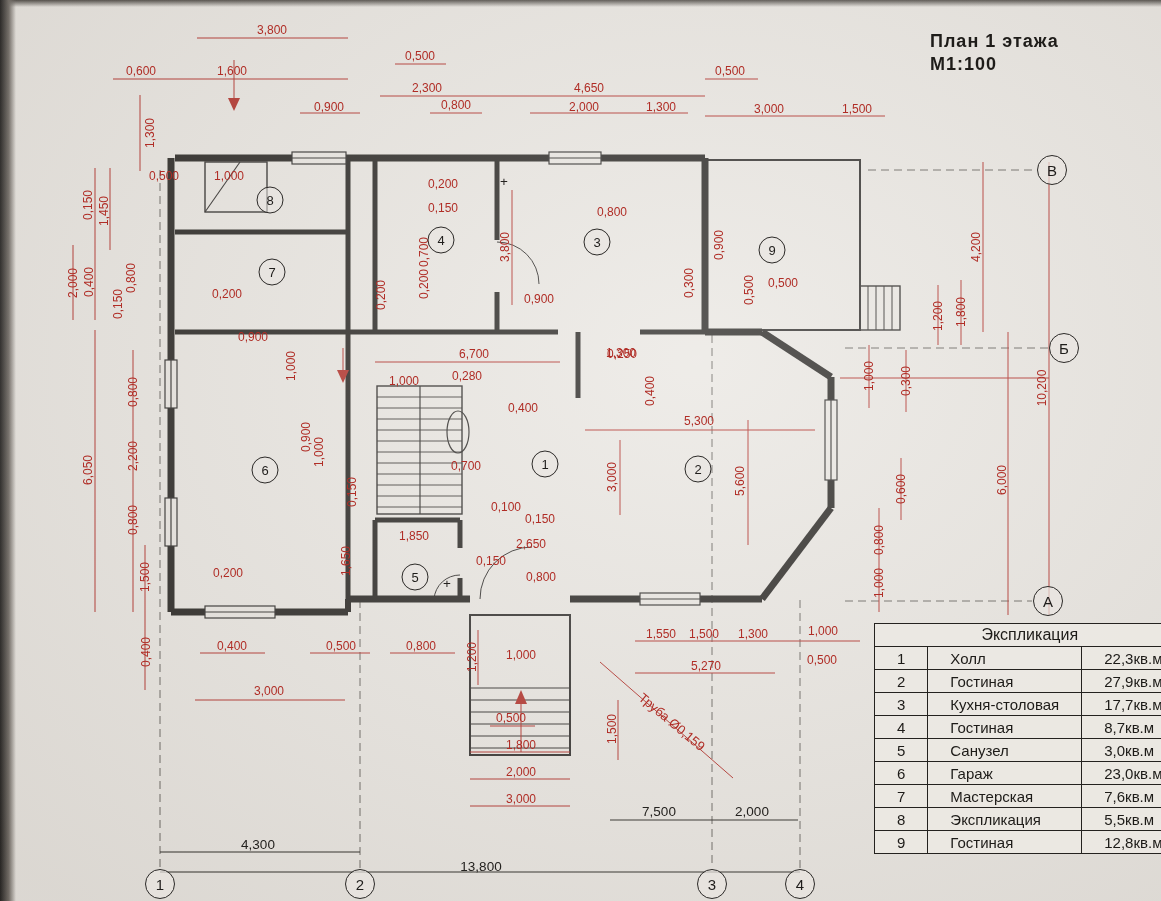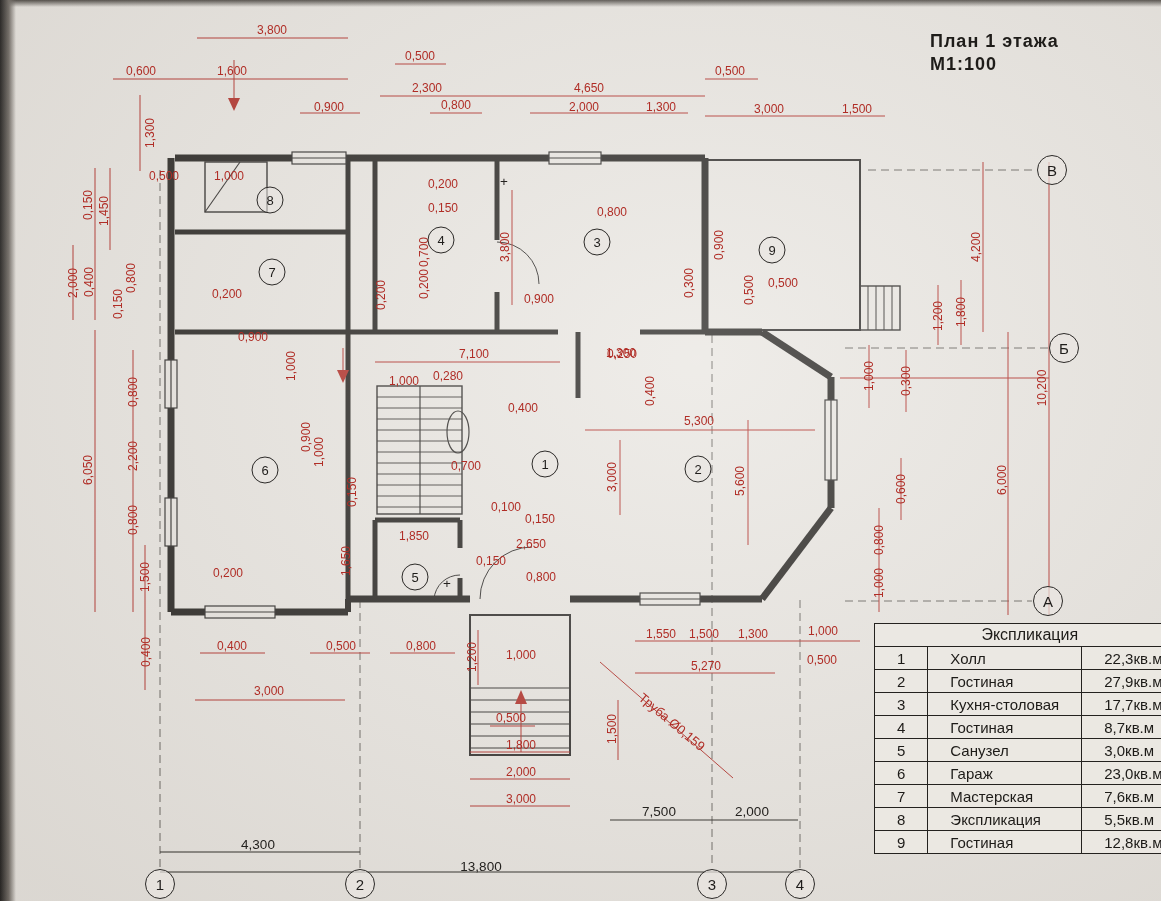--- a/index.html
+++ b/index.html
@@ -197,22 +197,22 @@
       <div class="dim" style="left: 424px; top: 252px; transform: translate(-50%, -50%) rotate(-90deg);">0,700</div>
       <div class="dim" style="left: 424px; top: 284px; transform: translate(-50%, -50%) rotate(-90deg);">0,200</div>
       <div class="dim" style="left: 505px; top: 247px; transform: translate(-50%, -50%) rotate(-90deg);">3,800</div>
       <div class="dim" style="left: 612px; top: 212px; transform: translate(-50%, -50%) rotate(0deg);">0,800</div>
       <div class="dim" style="left: 539px; top: 299px; transform: translate(-50%, -50%) rotate(0deg);">0,900</div>
       <div class="dim" style="left: 689px; top: 283px; transform: translate(-50%, -50%) rotate(-90deg);">0,300</div>
       <div class="dim" style="left: 719px; top: 245px; transform: translate(-50%, -50%) rotate(-90deg);">0,900</div>
       <div class="dim" style="left: 749px; top: 290px; transform: translate(-50%, -50%) rotate(-90deg);">0,500</div>
       <div class="dim" style="left: 783px; top: 283px; transform: translate(-50%, -50%) rotate(0deg);">0,500</div>
       <div class="dim" style="left: 381px; top: 295px; transform: translate(-50%, -50%) rotate(-90deg);">0,200</div>
-      <div class="dim" style="left: 474px; top: 354px; transform: translate(-50%, -50%) rotate(0deg);">7,100</div>
-      <div class="dim" style="left: 448px; top: 376px; transform: translate(-50%, -50%) rotate(0deg);">0,280</div>
+      <div class="dim" style="left: 474px; top: 354px; transform: translate(-50%, -50%) rotate(0deg);">6,700</div>
+      <div class="dim" style="left: 467px; top: 376px; transform: translate(-50%, -50%) rotate(0deg);">0,280</div>
       <div class="dim" style="left: 404px; top: 381px; transform: translate(-50%, -50%) rotate(0deg);">1,000</div>
       <div class="dim" style="left: 621px; top: 353px; transform: translate(-50%, -50%) rotate(0deg);">1,300</div>
       <div class="dim" style="left: 622px; top: 354px; transform: translate(-50%, -50%) rotate(0deg);">0,250</div>
       <div class="dim" style="left: 650px; top: 391px; transform: translate(-50%, -50%) rotate(-90deg);">0,400</div>
       <div class="dim" style="left: 523px; top: 408px; transform: translate(-50%, -50%) rotate(0deg);">0,400</div>
       <div class="dim" style="left: 699px; top: 421px; transform: translate(-50%, -50%) rotate(0deg);">5,300</div>
       <div class="dim" style="left: 291px; top: 366px; transform: translate(-50%, -50%) rotate(-90deg);">1,000</div>
       <div class="dim" style="left: 306px; top: 437px; transform: translate(-50%, -50%) rotate(-90deg);">0,900</div>
       <div class="dim" style="left: 319px; top: 452px; transform: translate(-50%, -50%) rotate(-90deg);">1,000</div>
       <div class="dim" style="left: 612px; top: 477px; transform: translate(-50%, -50%) rotate(-90deg);">3,000</div>

